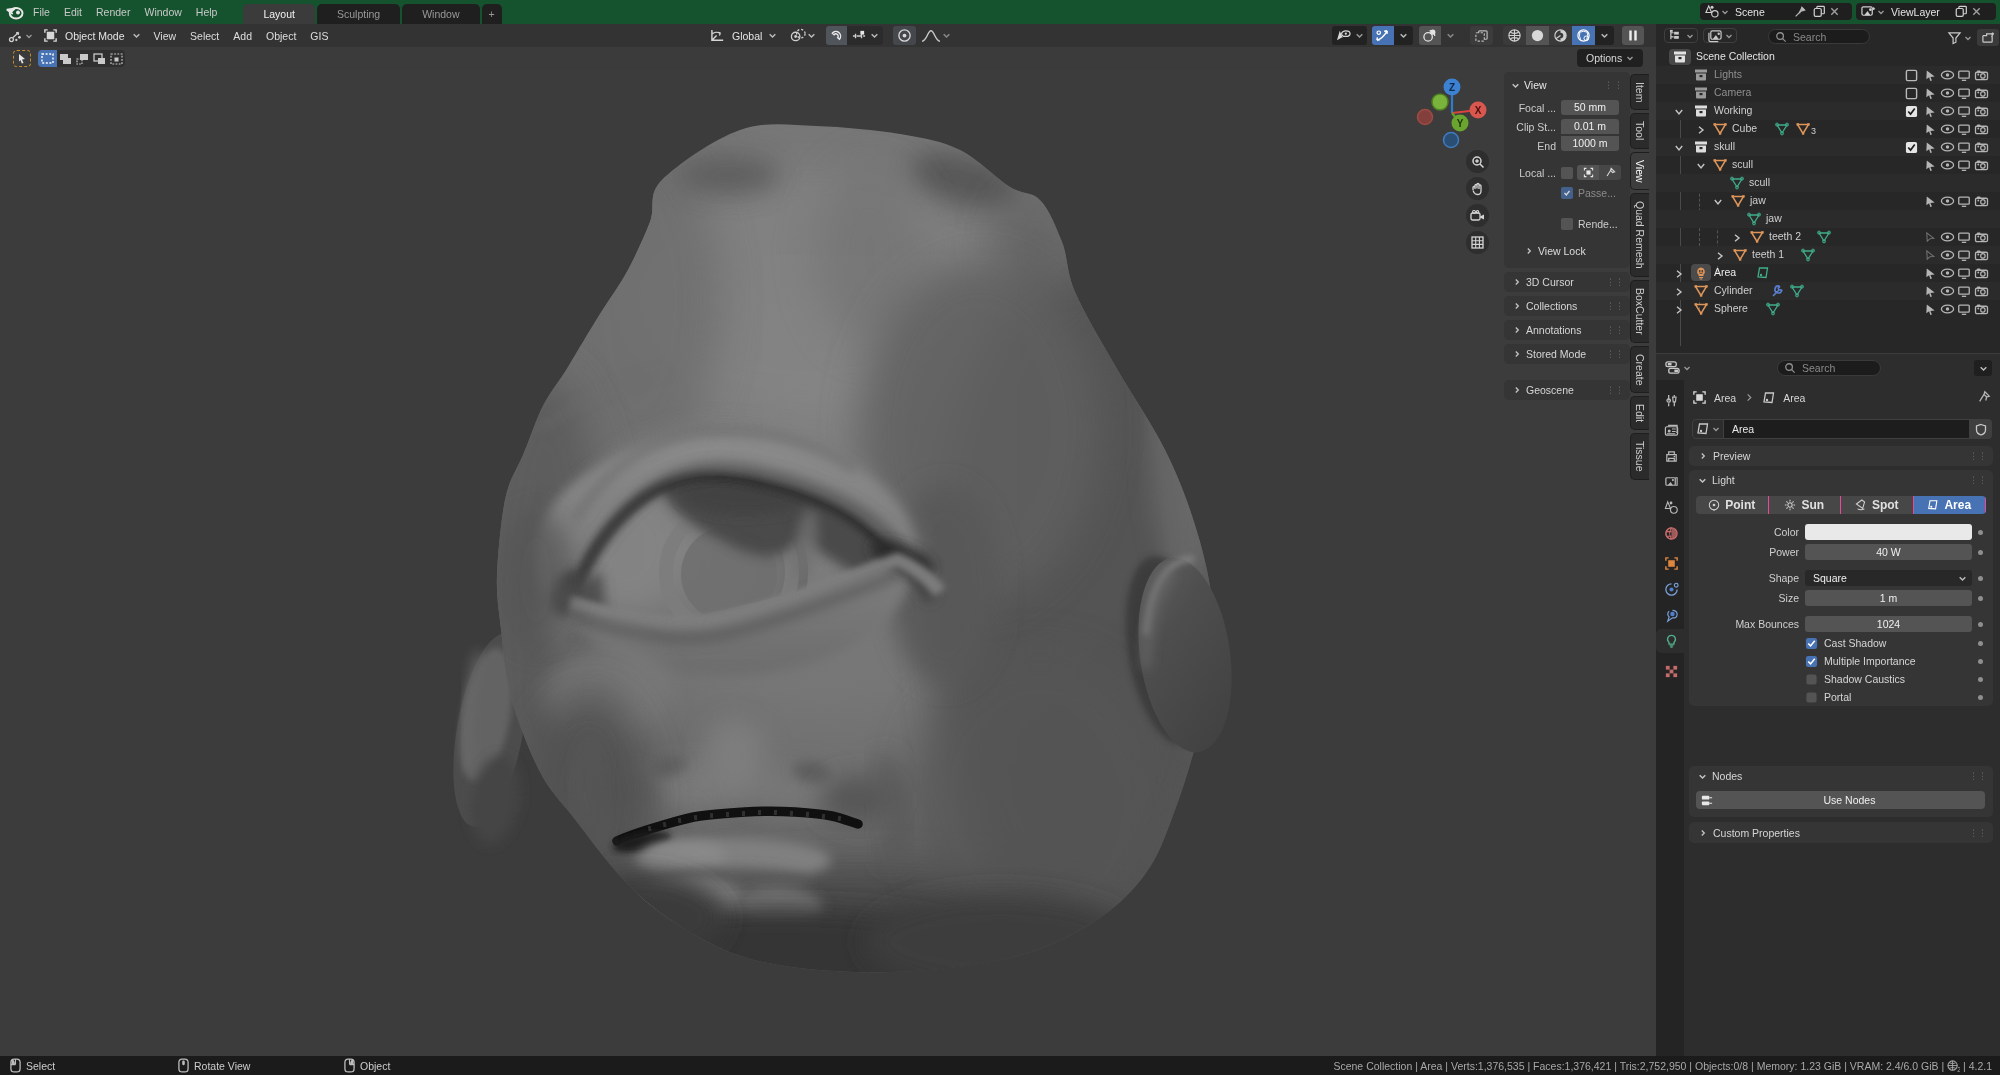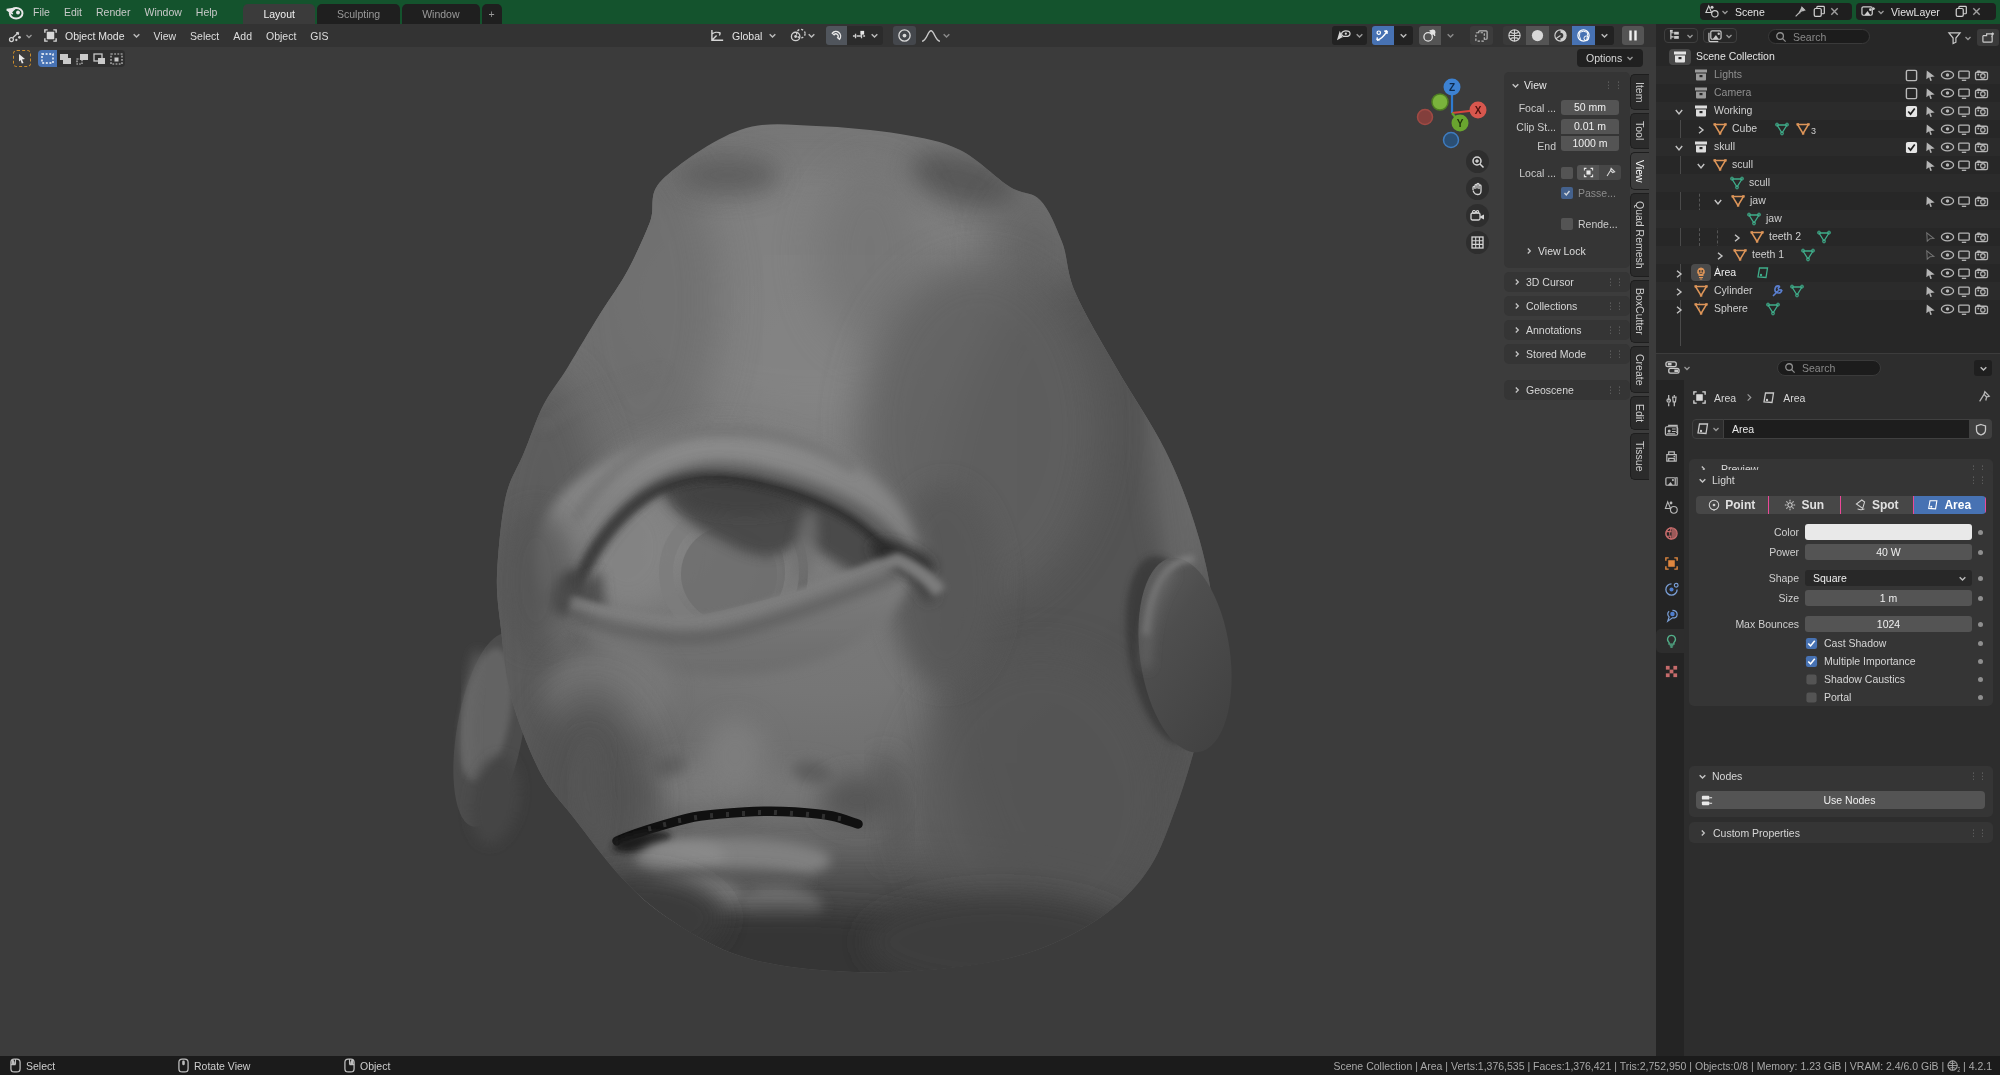--- a/index.html
+++ b/index.html
@@ -1162,21 +1162,21 @@
     </div>
     <div style="flex:1;height:20px;background:#1d1d1d;border:1px solid #404040;border-left:none;display:flex;align-items:center;">
         <span style="margin-left:8px;color:#e8e8e8;">Area</span>
       </div>
     <div style="width:22px;height:20px;background:#3f3f3f;border-radius:0 4px 4px 0;display:flex;align-items:center;justify-content:center;">
         <svg class="ic" width="12" height="13" viewBox="0 0 12 13">
           <path d="M6,1.5 L10.5,3 V7 Q10.5,10.5 6,12 Q1.5,10.5 1.5,7 V3 Z" fill="none" stroke="#c9c9c9" stroke-width="1.3"></path>
         </svg>
       </div>
   </div>
-  <div class="pbox" style="top:105px;height:20px;gap:8px;">
+  <div class="pbox" style="top:92px;height:20px;">
     <svg class="ic" width="8" height="8" viewBox="0 0 8 8" style="margin:0 6px 0 10px">
         <path d="M2.8,1.5 L5.3,4 L2.8,6.5" stroke="#c5c5c5" stroke-width="1.3" fill="none"></path>
       </svg>
     <span>Preview</span>
       <span class="drag">⋮⋮</span>
   </div>
   <div class="pbox" style="top:116px;height:236px;align-items:flex-start;">
     <div style="width:100%;">
       <div style="display:flex;align-items:center;height:20px;">
         <svg class="ic" width="9" height="9" viewBox="0 0 8 8" style="margin:0 5px 0 9px">

